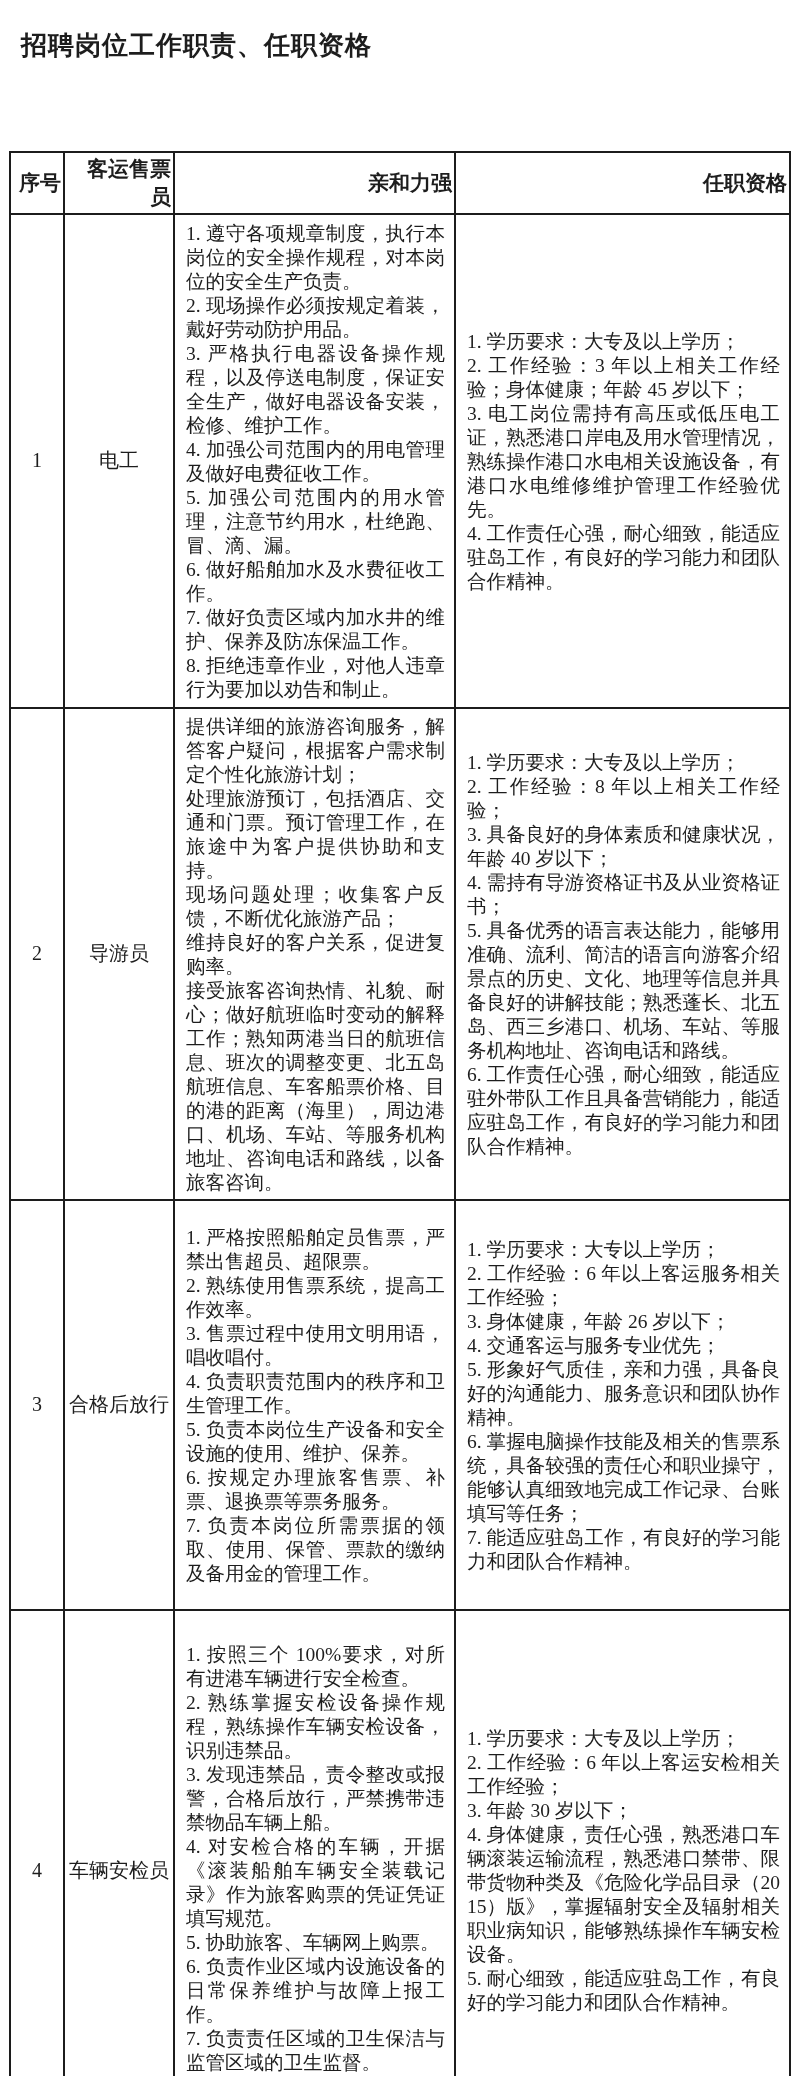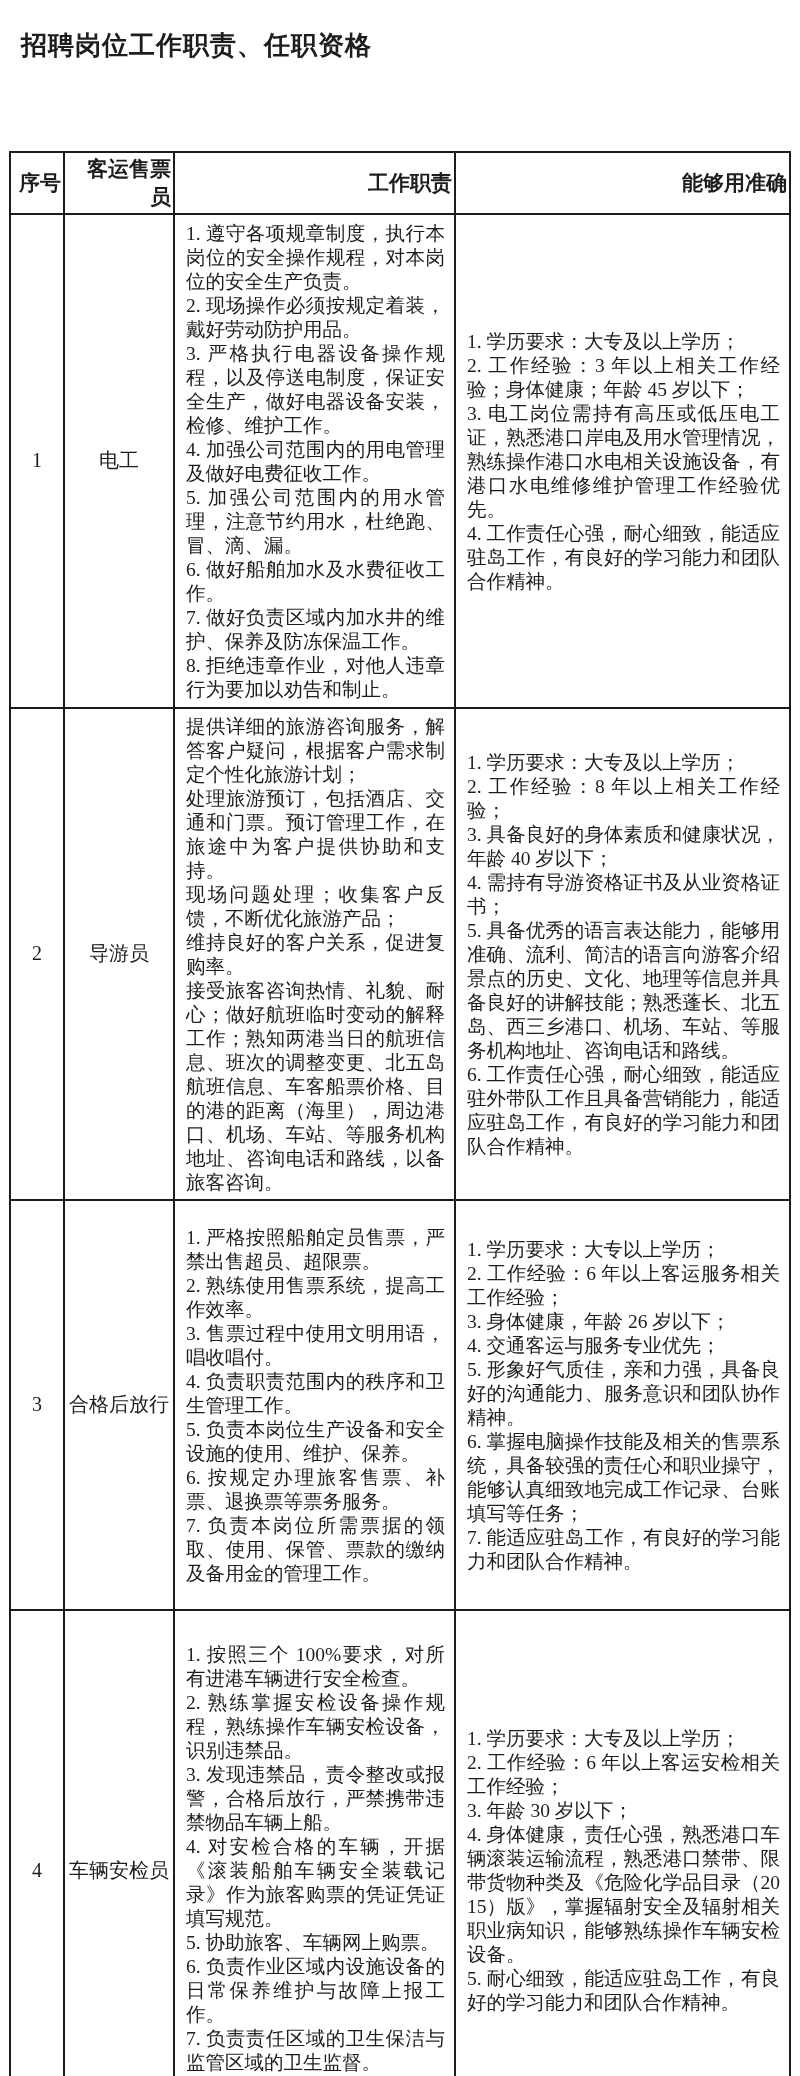--- a/index.html
+++ b/index.html
@@ -77,22 +77,22 @@
     <colgroup>
       <col class="c-no">
       <col class="c-pos">
       <col class="c-dut">
       <col class="c-qua">
     </colgroup>
     <thead>
       <tr>
         <th>序号</th>
         <th>客运售票员</th>
-        <th>工作职责</th>
-        <th>能够用准确</th>
+        <th>亲和力强</th>
+        <th>任职资格</th>
       </tr>
     </thead>
     <tbody>
       <tr class="row-1">
         <td class="center-cell">1</td>
         <td class="center-cell">电工</td>
         <td class="text-cell">1. 遵守各项规章制度，执行本岗位的安全操作规程，对本岗位的安全生产负责。
 2. 现场操作必须按规定着装，戴好劳动防护用品。
 3. 严格执行电器设备操作规程，以及停送电制度，保证安全生产，做好电器设备安装，检修、维护工作。
 4. 加强公司范围内的用电管理及做好电费征收工作。

